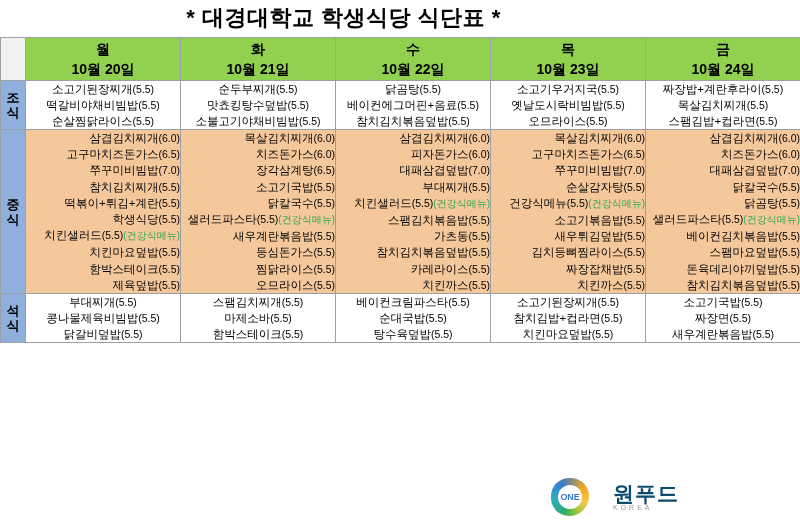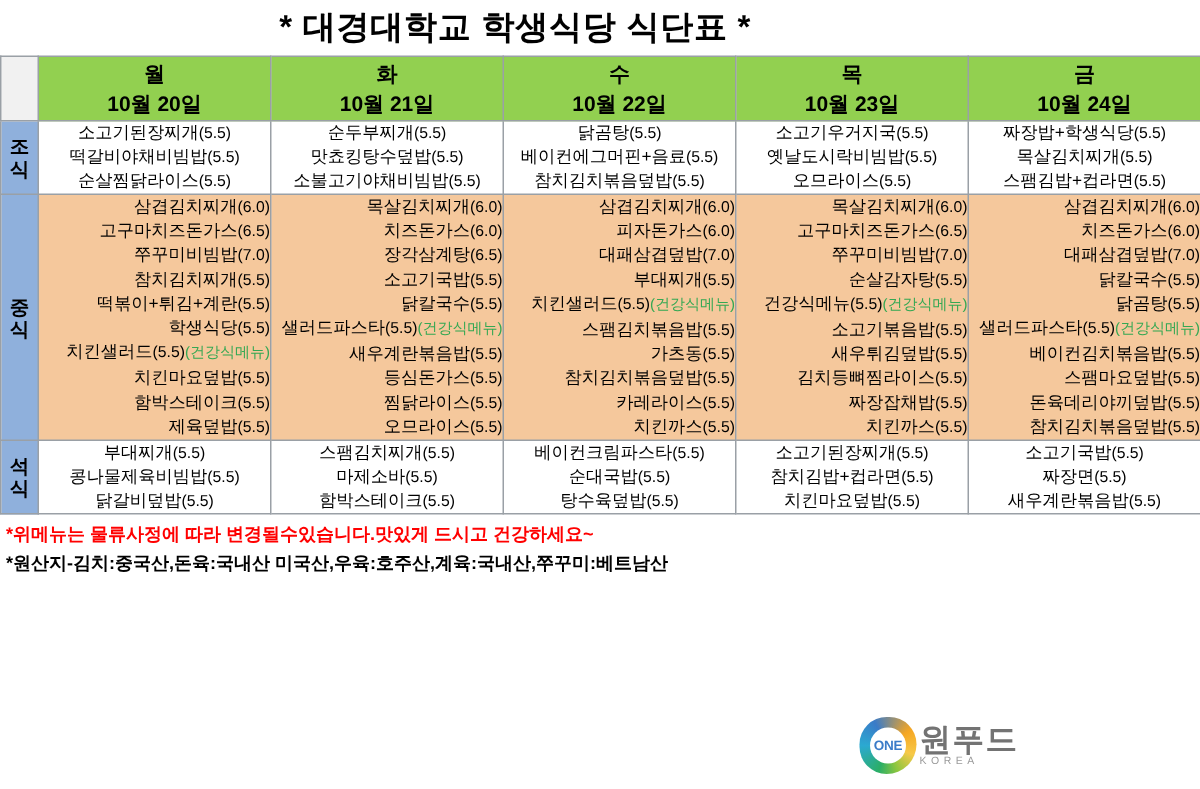--- a/index.html
+++ b/index.html
@@ -127,21 +127,21 @@
     white-space: nowrap;
   }
 
   
   .logo {
     position: absolute;
     right: 8px;
     top: 478px;
     display: flex;
     align-items: center;
-    gap: 2px;
+    gap: 24px;
   }
   .logo-mark {
     width: 38px;
     height: 38px;
     position: relative;
     flex: 0 0 auto;
   }
   .logo-mark .ring {
     position: absolute;
     inset: 0;
@@ -163,21 +163,21 @@
     font-size: 9px;
     font-weight: bold;
     color: #3A7BC8;
     letter-spacing: -0.2px;
   }
   .logo-text { line-height: 1; }
   .logo-text .kr {
     display: block;
     font-size: 21px;
     font-weight: bold;
-    color: #737373;
+    color: #0c4a6e;
     letter-spacing: 1px;
     white-space: nowrap;
   }
   .logo-text .en {
     display: block;
     font-size: 7px;
     color: #9b9b9b;
     letter-spacing: 3px;
     white-space: nowrap;
   }
@@ -247,21 +247,21 @@
             <div class="item"><span>닭곰탕</span><span class="price">(5.5)</span></div>
             <div class="item"><span>베이컨에그머핀+음료</span><span class="price">(5.5)</span></div>
             <div class="item"><span>참치김치볶음덮밥</span><span class="price">(5.5)</span></div>
           </td>
           <td class="cell bf">
             <div class="item"><span>소고기우거지국</span><span class="price">(5.5)</span></div>
             <div class="item"><span>옛날도시락비빔밥</span><span class="price">(5.5)</span></div>
             <div class="item"><span>오므라이스</span><span class="price">(5.5)</span></div>
           </td>
           <td class="cell bf">
-            <div class="item"><span>짜장밥+학생식당</span><span class="price">(5.5)</span></div>
+            <div class="item"><span>짜장밥+계란후라이</span><span class="price">(5.5)</span></div>
             <div class="item"><span>목살김치찌개</span><span class="price">(5.5)</span></div>
             <div class="item"><span>스팸김밥+컵라면</span><span class="price">(5.5)</span></div>
           </td>
         </tr>
         <tr>
           <td class="rowlabel">
             <div class="stack">
               <span>중</span>
               <span>식</span>
             </div>
@@ -356,24 +356,20 @@
           </td>
           <td class="cell dn">
             <div class="item"><span>소고기국밥</span><span class="price">(5.5)</span></div>
             <div class="item"><span>짜장면</span><span class="price">(5.5)</span></div>
             <div class="item"><span>새우계란볶음밥</span><span class="price">(5.5)</span></div>
           </td>
         </tr>
       </tbody>
   </table>
 
-  <div class="footer">
-    <div class="note-red">*위메뉴는 물류사정에 따라 변경될수있습니다.맛있게 드시고 건강하세요~</div>
-    <div class="note-black">*원산지-김치:중국산,돈육:국내산 미국산,우육:호주산,계육:국내산,쭈꾸미:베트남산</div>
-  </div>
 
   <div class="logo">
     <div class="logo-mark">
       <div class="ring"></div>
       <div class="hole">
         <span>ONE</span>
       </div>
     </div>
     <div class="logo-text">
       <span class="kr">원푸드</span>

